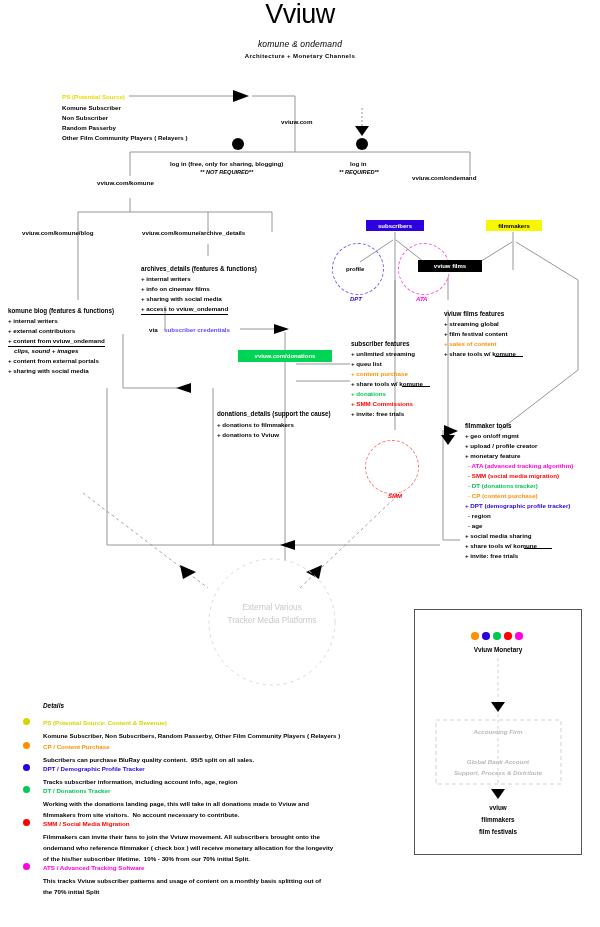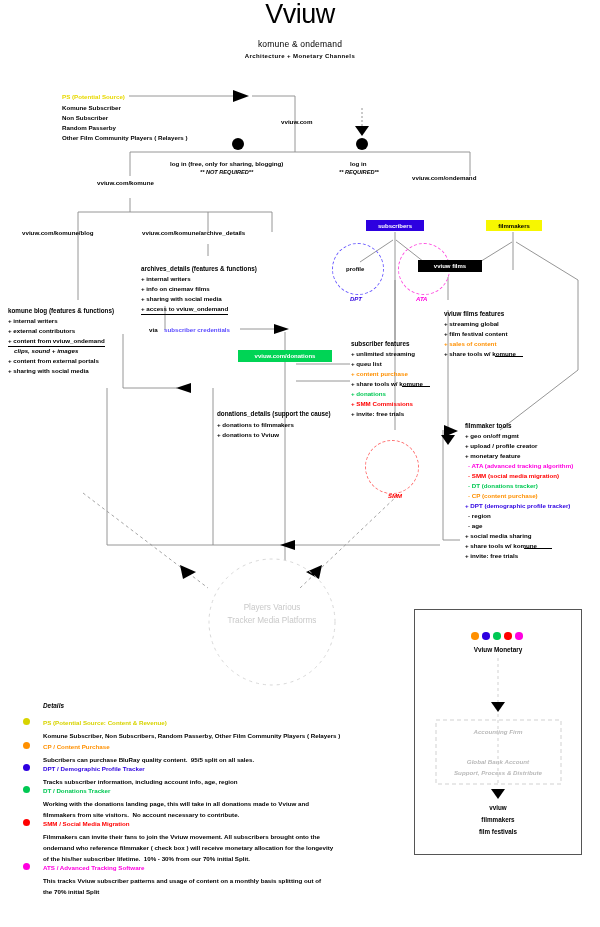--- a/index.html
+++ b/index.html
@@ -4,21 +4,21 @@
 <style>
   html,body{margin:0;padding:0;background:#ffffff;}
   body{width:600px;height:927px;position:relative;overflow:hidden;
        font-family:"Liberation Sans","DejaVu Sans",sans-serif;color:#000;}
   #canvas{position:absolute;left:0;top:0;width:600px;height:927px;}
   .abs{position:absolute;}
   .t{position:absolute;white-space:pre;line-height:9.6px;}
 
   
   .brand{font-size:27px;font-weight:400;letter-spacing:-0.5px;}
-  .brand-sub{font-size:8.5px;font-weight:400;letter-spacing:0.2px;}
+  .brand-sub{font-size:8.5px;font-weight:400;letter-spacing:0.2px;font-style:italic;}
   .brand-sub2{font-size:6px;font-weight:700;letter-spacing:0.4px;}
   .lbl{font-size:6.2px;font-weight:700;}
   .ital{font-style:italic;font-weight:700;font-size:5.6px;}
   .hdr{font-size:6.3px;font-weight:700;}
   .li{font-size:6.2px;font-weight:700;}
   .box-lbl{font-size:6px;font-weight:700;color:#fff;}
   .circ-lbl{font-size:6px;font-weight:700;}
   .circ-tag{font-size:6px;font-weight:700;font-style:italic;}
 
   
@@ -253,21 +253,21 @@
 <div class="t li" style="left:468px;top:511px;">- region</div>
 <div class="t li" style="left:468px;top:521px;">- age</div>
 <div class="t li" style="left:465px;top:531px;">+ social media sharing</div>
 <div class="t li" style="left:465px;top:541px;">+ share tools w/ komune</div>
 <div class="t li" style="left:465px;top:551px;">+ invite: free trials</div>
 <div class="abs" style="left:524px;top:548px;width:28px;height:1px;background:#000;"></div>
 
 <div class="dcircle" style="left:365px;top:440px;width:52px;height:52px;border:1.2px dashed #ff6a6a;"></div>
 <div class="t circ-tag" style="left:388px;top:492px;color:#ff0000;">SMM</div>
 
-<div class="t ext-label" style="left:192px;top:603px;width:160px;">Players Various</div>
+<div class="t ext-label" style="left:192px;top:603px;width:160px;">External Various</div>
 <div class="t ext-label" style="left:192px;top:616px;width:160px;">Tracker Media Platforms</div>
 
 <div class="t details-h" style="left:43px;top:701px;">Details</div>
 
 <div class="legend-dot" style="left:23px;top:718px;background:#d8d400;"></div>
 <div class="t leg-title" style="left:43px;top:718px;color:#d8d400;">PS (Potential Source: Content &amp; Revenue)</div>
 <div class="t leg-body" style="left:43px;top:731px;">Komune Subscriber, Non Subscribers, Random Passerby, Other Film Community Players ( Relayers )</div>
 
 <div class="legend-dot" style="left:23px;top:742px;background:#ff9000;"></div>
 <div class="t leg-title" style="left:43px;top:742px;color:#ff9000;">CP / Content Purchase</div>

